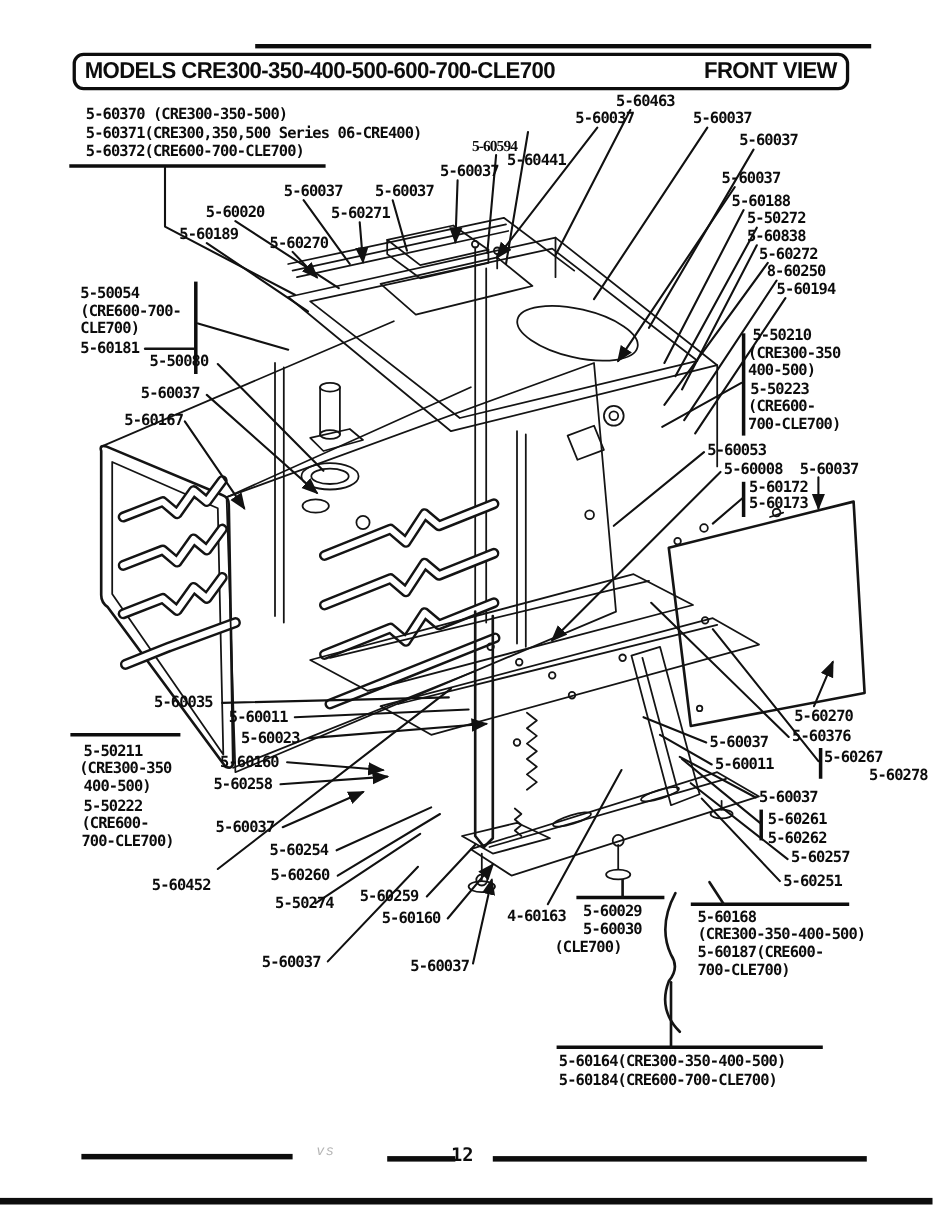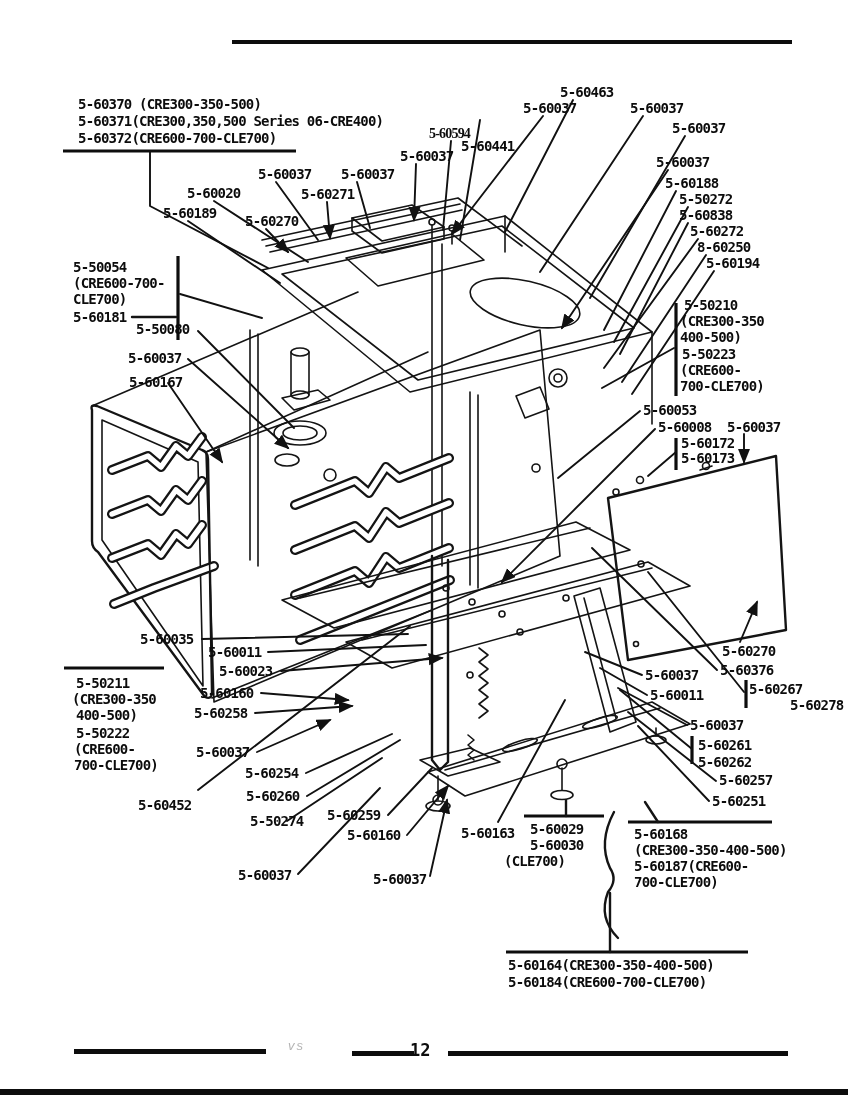--- a/index.html
+++ b/index.html
@@ -36,20 +36,24 @@
       opacity:.55;font-style:italic;letter-spacing:2px;}
   #bottom-rule{position:absolute;left:0;top:1089px;width:848px;height:6px;background:#0d0d0d;}
 </style>
 </head>
 <body>
 
 <div id="page">
 
   <div id="top-rule"></div>
 
+  <div id="header-box">
+    <span class="hdr">MODELS CRE300-350-400-500-600-700-CLE700</span>
+    <span class="hdr right">FRONT VIEW</span>
+  </div>
 
   <svg id="art" width="848" height="1100" viewBox="0 0 848 1100">
     <defs>
       <marker id="arrowhead" markerWidth="9" markerHeight="8" refX="7" refY="3.2" orient="auto">
         <path d="M0,0 L8,3.2 L0,6.4 Z" fill="#111"></path>
       </marker>
     </defs>
 
     <g>
       <path class="ln" d="M262,270 L505,216 L652,332 L410,392 Z"></path>
@@ -261,21 +265,21 @@
       <div class="part-label" style="left: 341px; top: 167px;">5-60037</div>
       <div class="part-label" style="left: 301px; top: 187px;">5-60271</div>
       <div class="part-label" style="left: 163px; top: 206px;">5-60189</div>
       <div class="part-label" style="left: 245px; top: 214px;">5-60270</div>
       <div class="part-label" style="left: 73px; top: 260px;">5-50054</div>
       <div class="part-label" style="left: 73px; top: 276px;">(CRE600-700-</div>
       <div class="part-label" style="left: 73px; top: 292px;">CLE700)</div>
       <div class="part-label" style="left: 73px; top: 310px;">5-60181</div>
       <div class="part-label" style="left: 136px; top: 322px;">5-50080</div>
       <div class="part-label" style="left: 128px; top: 351px;">5-60037</div>
-      <div class="part-label" style="left: 113px; top: 375px; margin-left: 16px;">5-60167</div>
+      <div class="part-label" style="left: 113px; top: 375px;">5-60167</div>
       <div class="part-label" style="left: 684px; top: 298px;">5-50210</div>
       <div class="part-label" style="left: 680px; top: 314px;">(CRE300-350</div>
       <div class="part-label" style="left: 680px; top: 330px;">400-500)</div>
       <div class="part-label" style="left: 682px; top: 347px;">5-50223</div>
       <div class="part-label" style="left: 680px; top: 363px;">(CRE600-</div>
       <div class="part-label" style="left: 680px; top: 379px;">700-CLE700)</div>
       <div class="part-label" style="left: 643px; top: 403px;">5-60053</div>
       <div class="part-label" style="left: 658px; top: 420px;">5-60008</div>
       <div class="part-label" style="left: 727px; top: 420px;">5-60037</div>
       <div class="part-label" style="left: 681px; top: 436px;">5-60172</div>
@@ -293,21 +297,21 @@
       <div class="part-label" style="left: 74px; top: 758px;">700-CLE700)</div>
       <div class="part-label" style="left: 196px; top: 745px;">5-60037</div>
       <div class="part-label" style="left: 245px; top: 766px;">5-60254</div>
       <div class="part-label" style="left: 246px; top: 789px;">5-60260</div>
       <div class="part-label" style="left: 138px; top: 786px; margin-top: 12px;">5-60452</div>
       <div class="part-label" style="left: 226px; top: 814px; margin-left: 24px;">5-50274</div>
       <div class="part-label" style="left: 327px; top: 808px;">5-60259</div>
       <div class="part-label" style="left: 347px; top: 828px;">5-60160</div>
       <div class="part-label" style="left: 238px; top: 868px;">5-60037</div>
       <div class="part-label" style="left: 373px; top: 872px;">5-60037</div>
-      <div class="part-label" style="left: 461px; top: 826px;">5-60163</div>
+      <div class="part-label" style="left: 461px; top: 826px;">4-60163</div>
       <div class="part-label" style="left: 722px; top: 644px;">5-60270</div>
       <div class="part-label" style="left: 720px; top: 663px;">5-60376</div>
       <div class="part-label" style="left: 645px; top: 668px;">5-60037</div>
       <div class="part-label" style="left: 650px; top: 688px;">5-60011</div>
       <div class="part-label" style="left: 749px; top: 682px;">5-60267</div>
       <div class="part-label" style="left: 790px; top: 698px;">5-60278</div>
       <div class="part-label" style="left: 690px; top: 718px;">5-60037</div>
       <div class="part-label" style="left: 698px; top: 738px;">5-60261</div>
       <div class="part-label" style="left: 698px; top: 755px;">5-60262</div>
       <div class="part-label" style="left: 719px; top: 773px;">5-60257</div>

